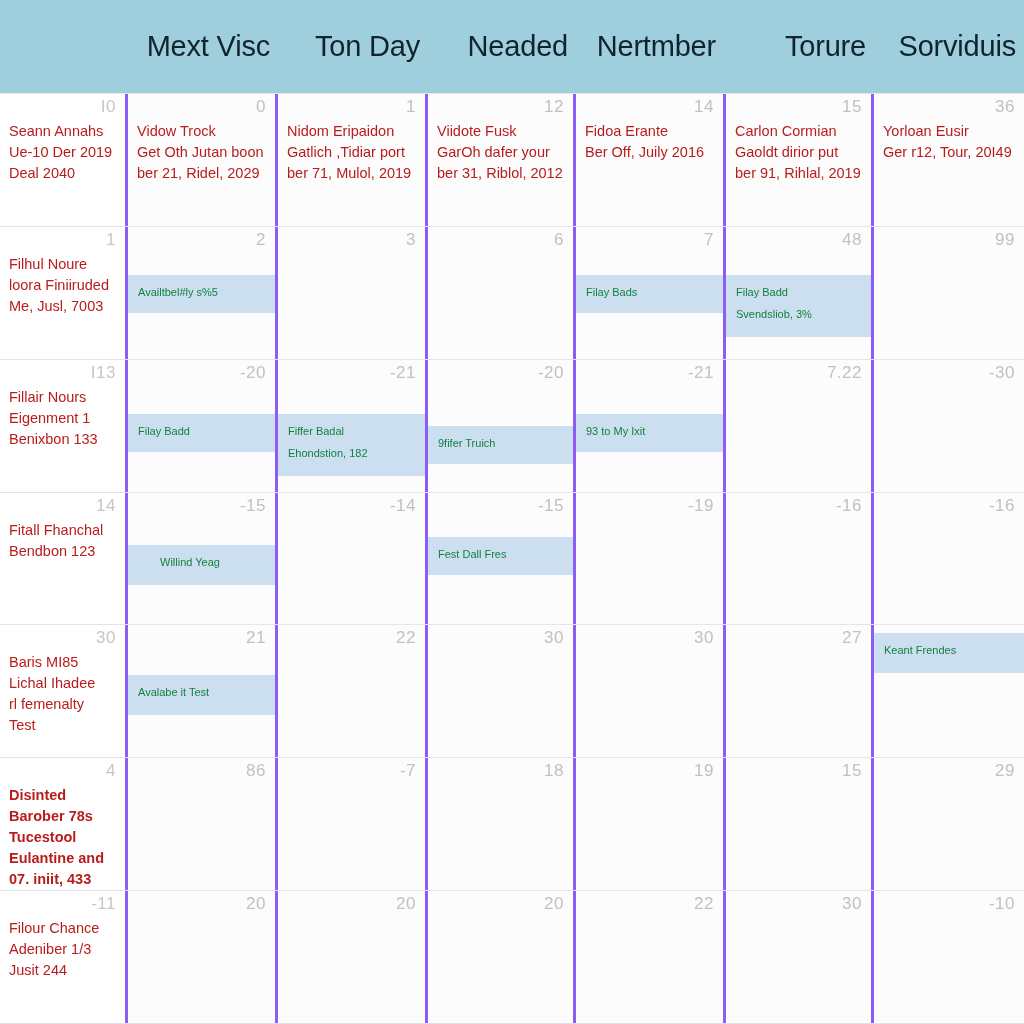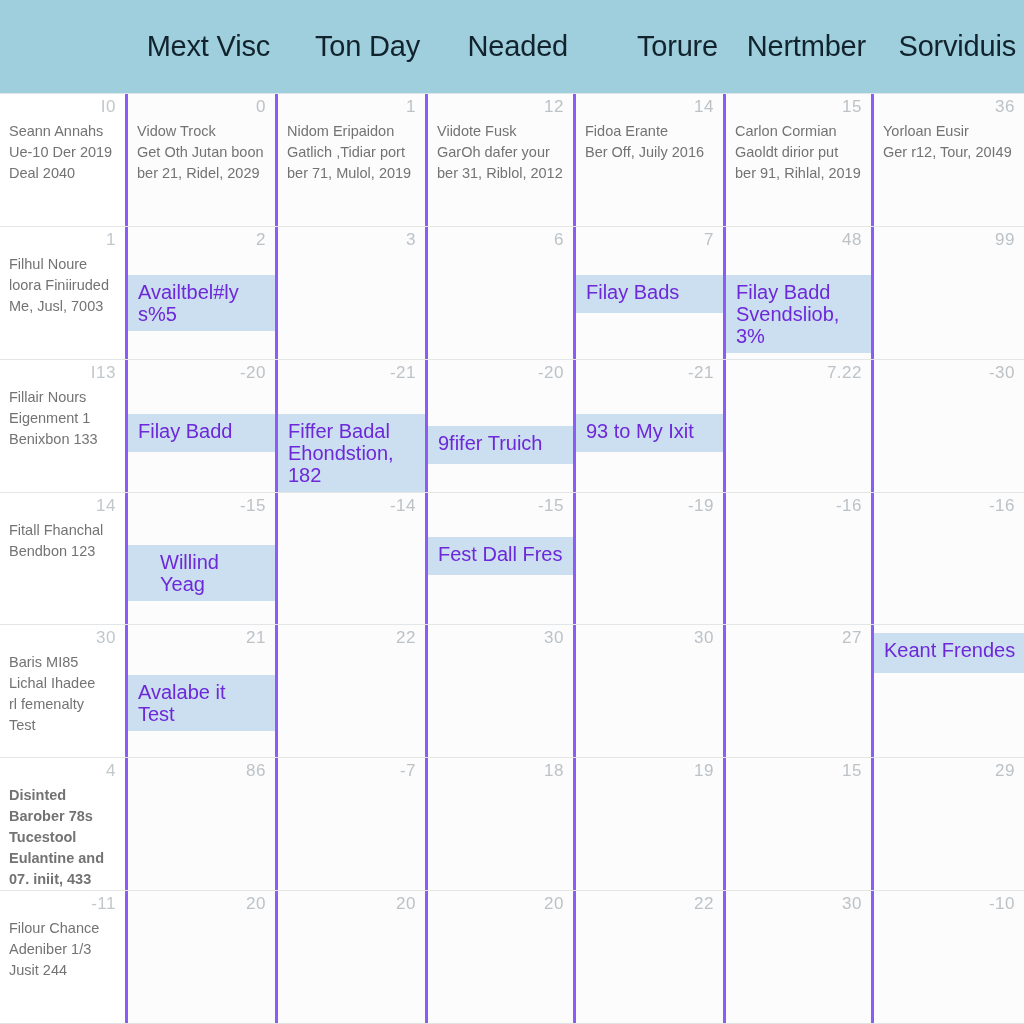--- a/index.html
+++ b/index.html
@@ -77,50 +77,50 @@
     letter-spacing:0.5px;
     line-height:1;
   }
   .cell.c0 .daynum{color:#c2c7cb;}
 
   .note{
     position:absolute;
     left:9px;right:4px;top:27px;
     font-size:14.5px;
     line-height:21px;
-    color:#737373;
+    color:#b91c1c;
     white-space:pre-line;
   }
   .note.bold{font-weight:bold;}
 
   .chip{
     position:absolute;
     left:0;right:0;
     background:#cbdff0;
-    color:#6d28d9;
-    font-size:20px;
+    color:#15803d;
+    font-size:11px;
     line-height:22px;
     padding:6px 8px 6px 10px;
     box-sizing:border-box;
     white-space:pre-line;
     overflow:hidden;
   }
 </style>
 </head>
 <body>
 
 <div id="cal">
 
   <div class="hdr">
     <div class="hdr-cell c0"></div>
     <div class="hdr-cell c1">Mext Visc</div>
     <div class="hdr-cell c2">Ton Day</div>
     <div class="hdr-cell c3">Neaded</div>
+    <div class="hdr-cell c5">Nertmber</div>
     <div class="hdr-cell c4">Torure</div>
-    <div class="hdr-cell c5">Nertmber</div>
     <div class="hdr-cell c6">Sorviduis</div>
   </div>
 
   <div class="body" id="grid-body">
       <div class="wk">
         <div class="cell c0">
           <div class="daynum">I0</div>
           <div class="note">Seann Annahs
 Ue-10 Der 2019
 Deal 2040</div>

